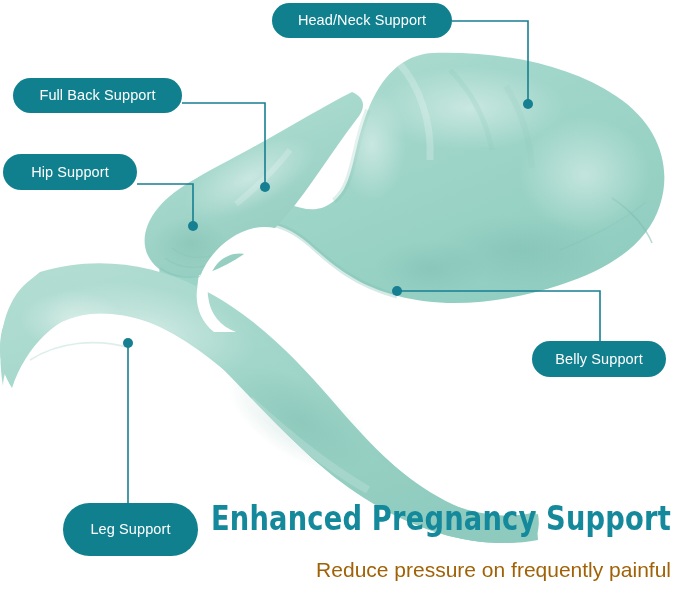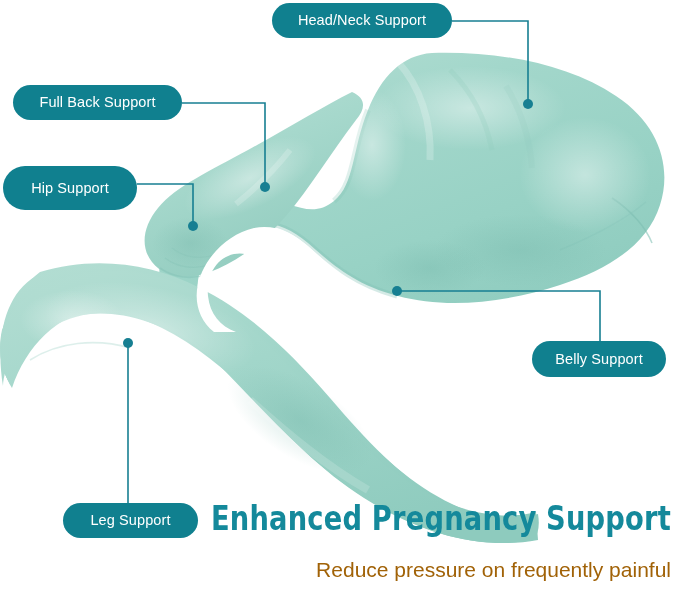--- a/index.html
+++ b/index.html
@@ -23,24 +23,24 @@
     border-radius:999px;
     font-size:14.5px;
     font-weight:400;
     letter-spacing:.1px;
     white-space:nowrap;
     padding:0 16px;
     line-height:1;
     z-index:5;
   }
   .pill-head{left:272px;top:3px;width:180px;height:35px;}
-  .pill-back{left:13px;top:85px;width:169px;height:35px;}
-  .pill-hip {left:3px;top:166px;width:134px;height:44px;}
+  .pill-back{left:13px;top:78px;width:169px;height:35px;}
+  .pill-hip {left:3px;top:154px;width:134px;height:36px;}
   .pill-belly{left:532px;top:341px;width:134px;height:36px;justify-content:center;}
-  .pill-leg {left:63px;top:503px;width:135px;height:35px;}
+  .pill-leg {left:63px;top:503px;width:135px;height:53px;}
 
   
   .caption{
     position:absolute;
     right:8px;
     text-align:right;
     z-index:5;
   }
   .title{
     top:502px;

